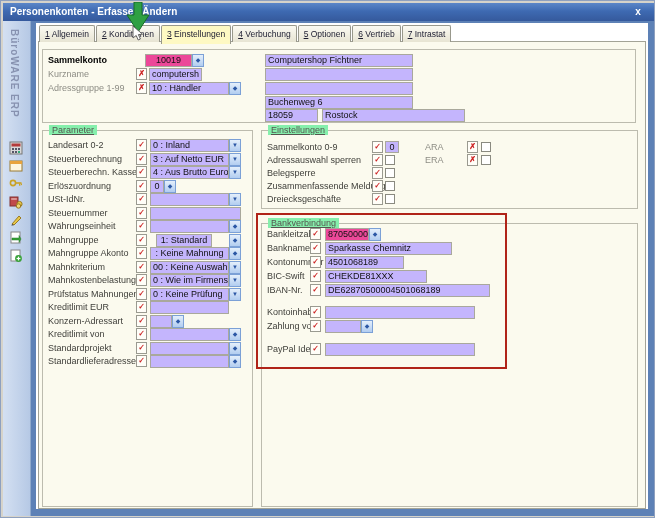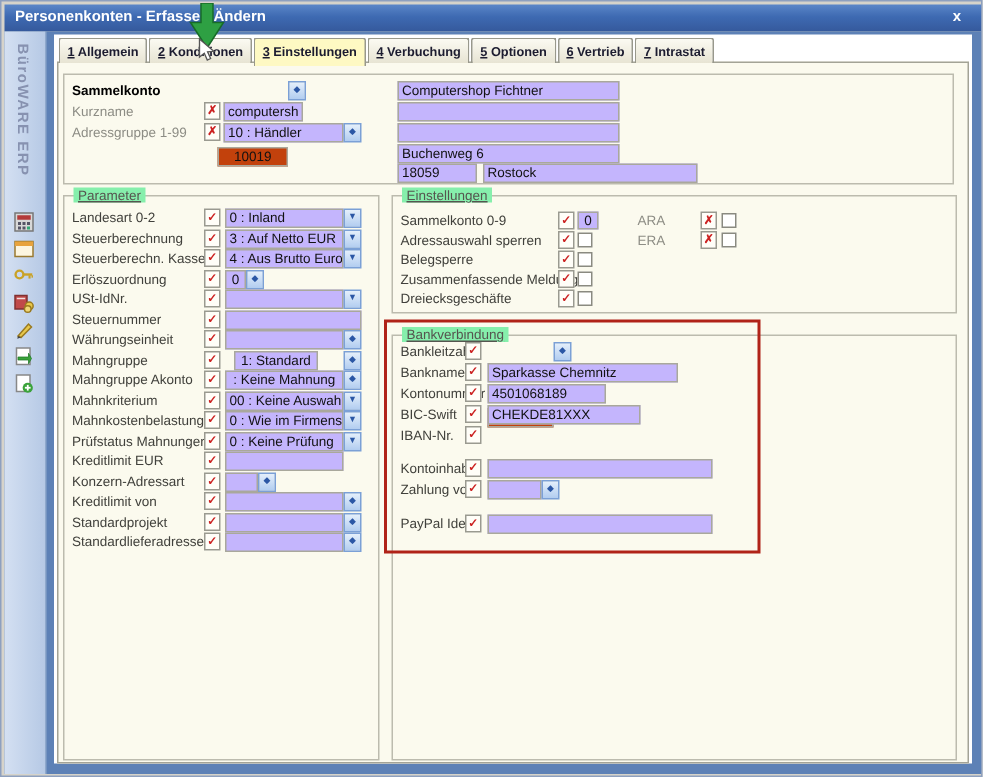--- a/index.html
+++ b/index.html
@@ -13,40 +13,40 @@
     font-size:10px;font-weight:bold;text-align:center;line-height:17px;cursor:default;}
   
   #frame{position:absolute;left:2px;top:20px;width:651px;height:495px;background:#5d81b6;}
   #sidebar{position:absolute;left:0;top:0;width:27px;height:100%;
     background:linear-gradient(90deg,#d4e0f2,#b6c9e5);border-right:1px solid #8fa9cc;}
   #brand{position:absolute;left:6px;top:8px;height:120px;writing-mode:vertical-rl;
     font-size:10px;font-weight:bold;color:#8792b0;letter-spacing:1px;white-space:nowrap;}
   .side-icon{position:absolute;left:6px;width:14px;height:14px;}
   #main{position:absolute;left:33px;top:2px;width:612px;height:486px;background:#ffffff;}
   
-  #tabstrip{position:absolute;left:3px;top:2px;height:17px;display:flex;align-items:flex-start;z-index:3;font-weight:bold;}
+  #tabstrip{position:absolute;left:3px;top:2px;height:17px;display:flex;align-items:flex-start;z-index:3;}
   .tab{height:15px;padding:1px 5px 0 5px;margin-right:1px;font-size:8.5px;line-height:14px;
     color:#1c1c30;background:linear-gradient(#fbfaf2,#e7e4d3);border:1px solid #98988c;
     border-bottom:none;border-radius:2px 2px 0 0;white-space:nowrap;}
   .tab .num{text-decoration:underline;}
   .tab.active{background:#fef9c3;height:17px;margin-bottom:-1px;position:relative;z-index:4;}
   
   #page{position:absolute;left:2px;top:18px;width:606px;height:466px;background:#fbfaee;
     border:1px solid #a3a396;box-sizing:content-box;font-size:9px;}
   .gbox{position:absolute;border:1px solid #bcbbae;}
   .gbox-label{position:absolute;top:-6px;left:6px;background:#86efac;padding:0 3px;
     font-size:9px;color:#55554f;white-space:nowrap;text-decoration:underline;}
   .row{position:absolute;left:0;width:100%;height:13px;}
   .lbl{position:absolute;top:1px;color:#41413c;white-space:nowrap;}
   .lbl.gray{color:#8d8d85;}
   .lbl.bold{font-weight:bold;color:#000;}
   .fld{position:absolute;top:0;height:13px;background:#c4b5fd;border:1px solid #a9a89c;
     box-sizing:border-box;font-size:9px;line-height:11px;padding:0 2px;color:#111;
     white-space:nowrap;overflow:hidden;}
-  .fld.blue{background:#c2410c;margin-top:44px;}
+  .fld.blue{background:#ec4899;}
   .fld.ctr{text-align:center;}
   .btn{position:absolute;top:0;width:12px;height:13px;box-sizing:border-box;
     border:1px solid #7ba0d6;background:linear-gradient(#e4effb,#b2cdf0);
     color:#2b57a5;font-size:6px;text-align:center;line-height:11px;overflow:hidden;}
   .ficon{position:absolute;top:0;width:11px;height:12px;background:#fffef8;
     border:1px solid #9a9a90;box-sizing:border-box;font-size:8px;line-height:10px;
     text-align:center;color:#cc2222;font-weight:bold;}
   .cb{position:absolute;top:1px;width:10px;height:10px;background:#fff;
     border:1px solid #8a8a80;box-sizing:border-box;}
   
@@ -312,20 +312,21 @@
             <span class="fld" style="left:63px;width:79px">4501068189</span>
           </div>
           <div class="row" style="top:46px">
             <span class="lbl" style="left:5px">BIC-Swift</span>
             <span class="ficon" style="left:48px">✓</span>
             <span class="fld" style="left:63px;width:102px">CHEKDE81XXX</span>
           </div>
           <div class="row" style="top:60px">
             <span class="lbl" style="left:5px">IBAN-Nr.</span>
             <span class="ficon" style="left:48px">✓</span>
+            <span class="fld" style="left:63px;width:165px">DE62870500004501068189</span>
           </div>
           <div class="row" style="top:82px">
             <span class="lbl" style="left:5px">Kontoinhaber</span>
             <span class="ficon" style="left:48px">✓</span>
             <span class="fld" style="left:63px;width:150px"></span>
           </div>
           <div class="row" style="top:96px">
             <span class="lbl" style="left:5px">Zahlung von</span>
             <span class="ficon" style="left:48px">✓</span>
             <span class="fld" style="left:63px;width:36px"></span>

